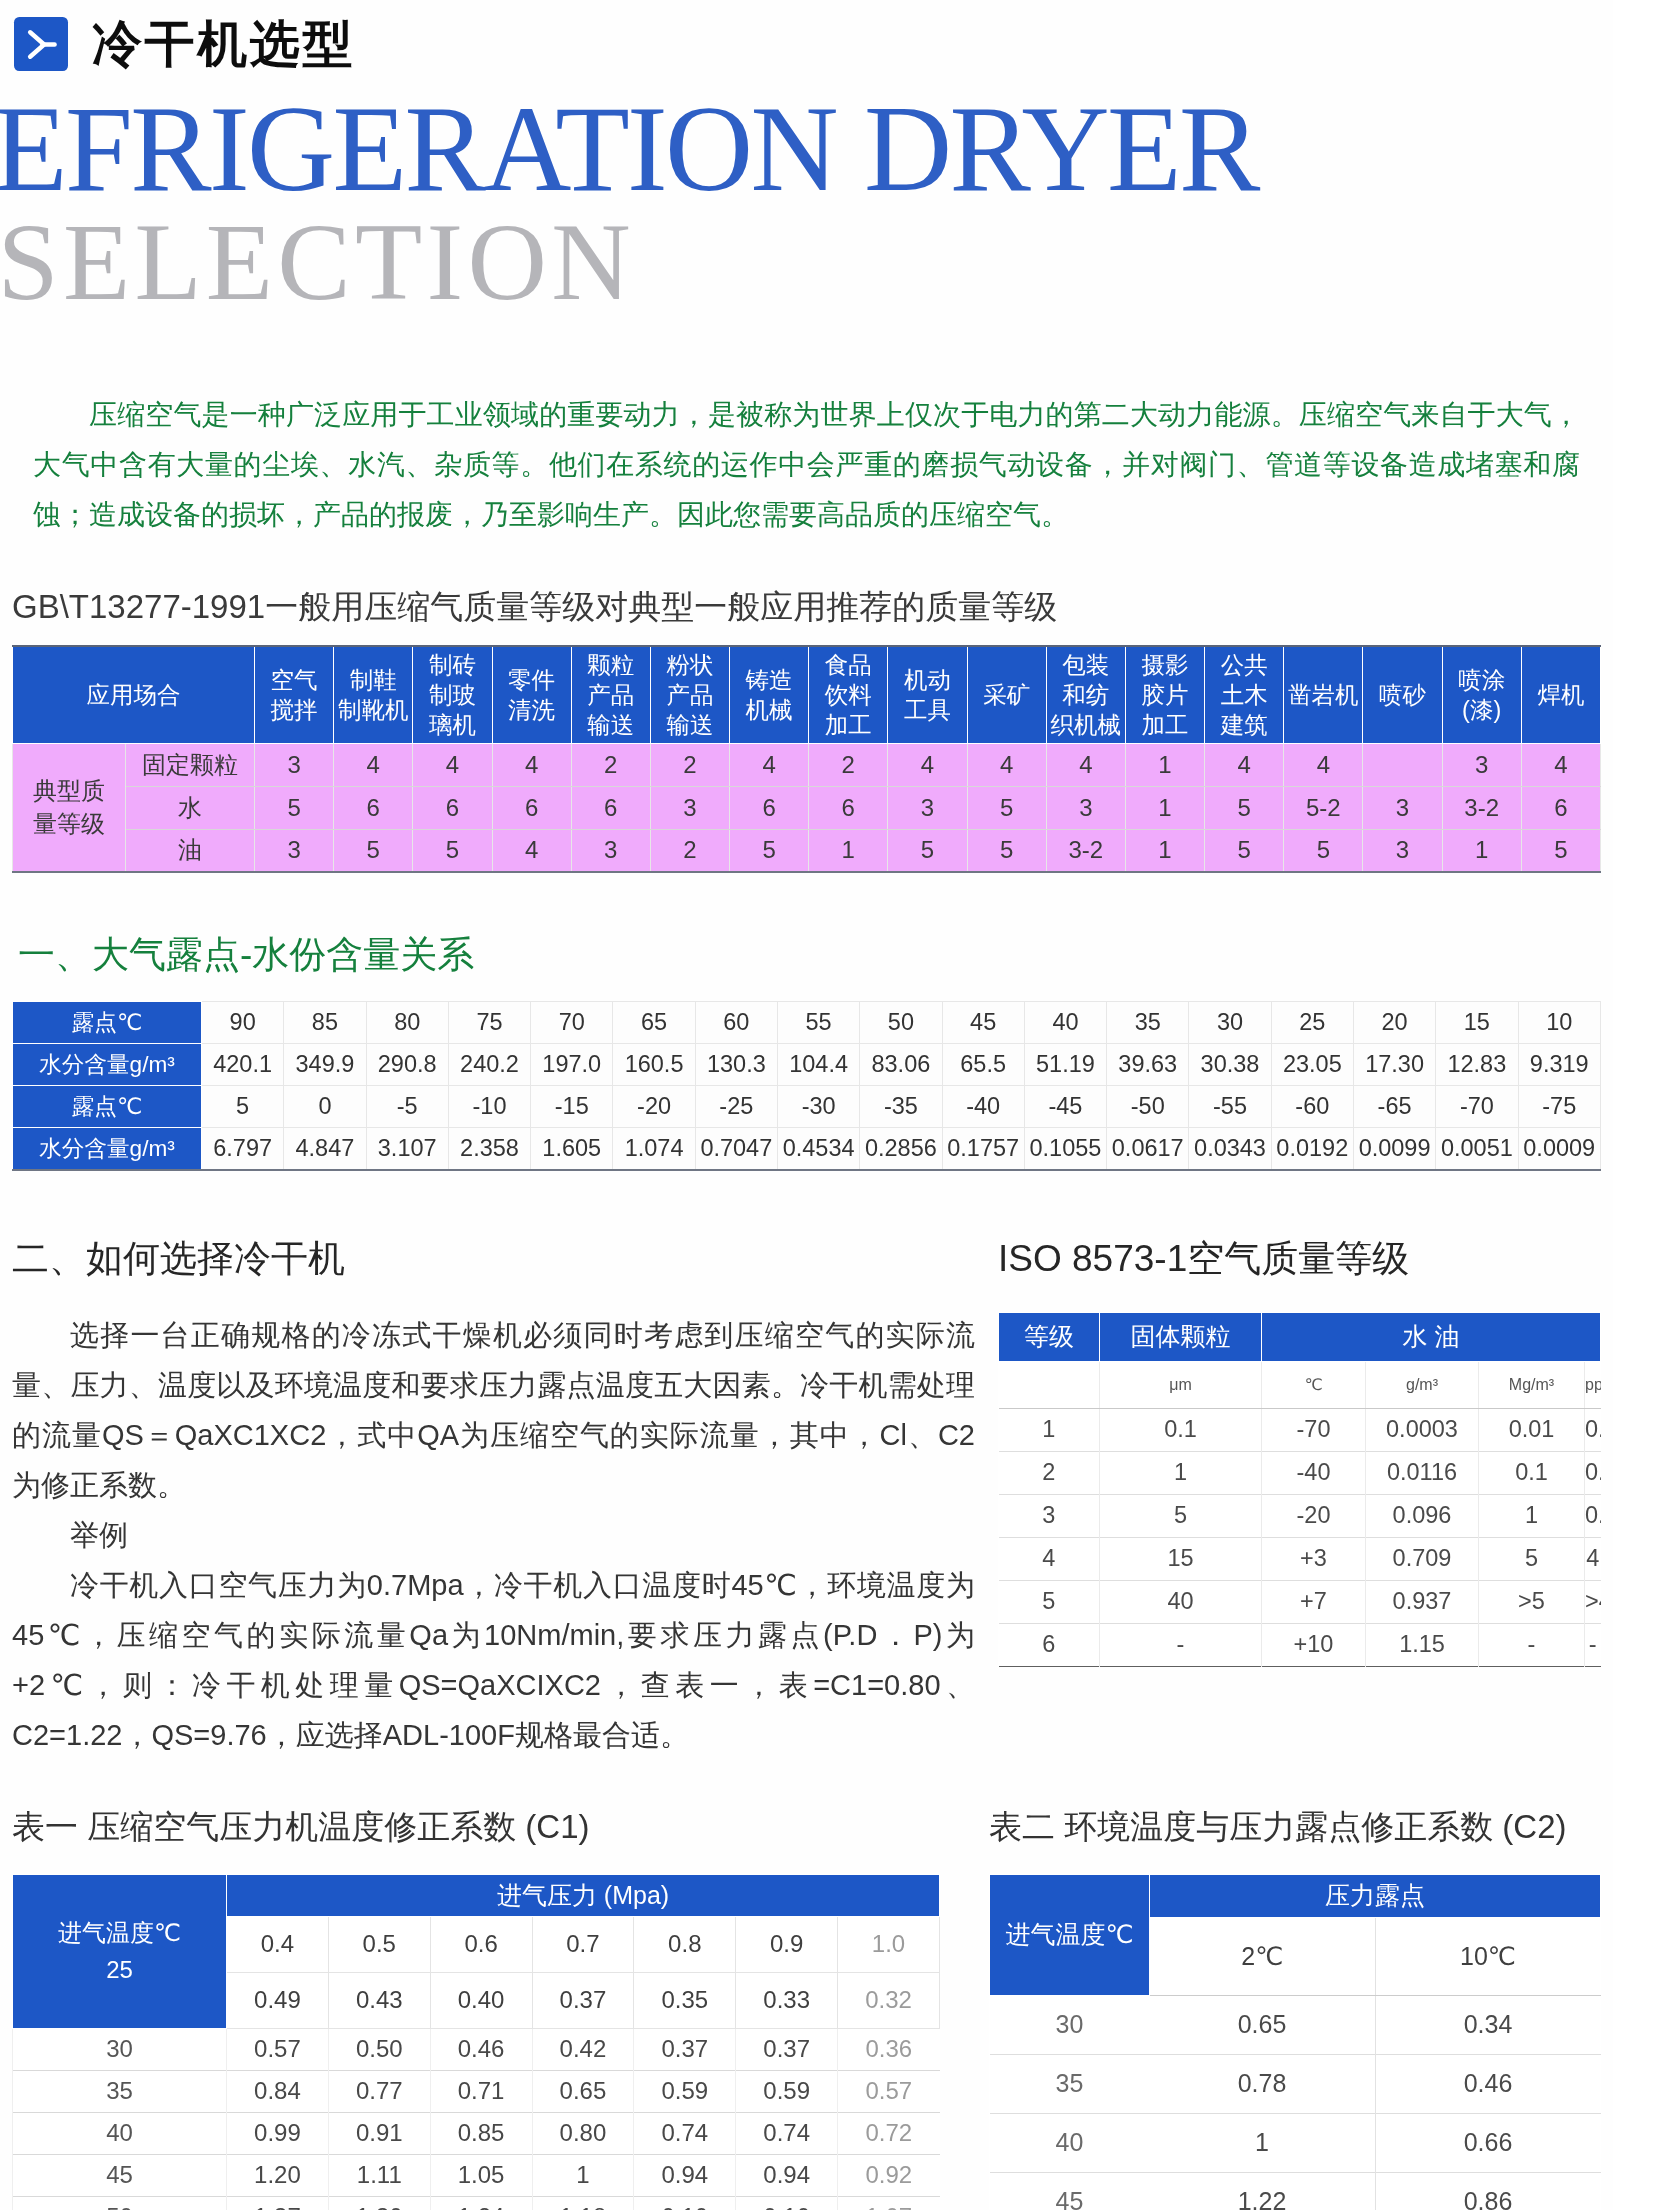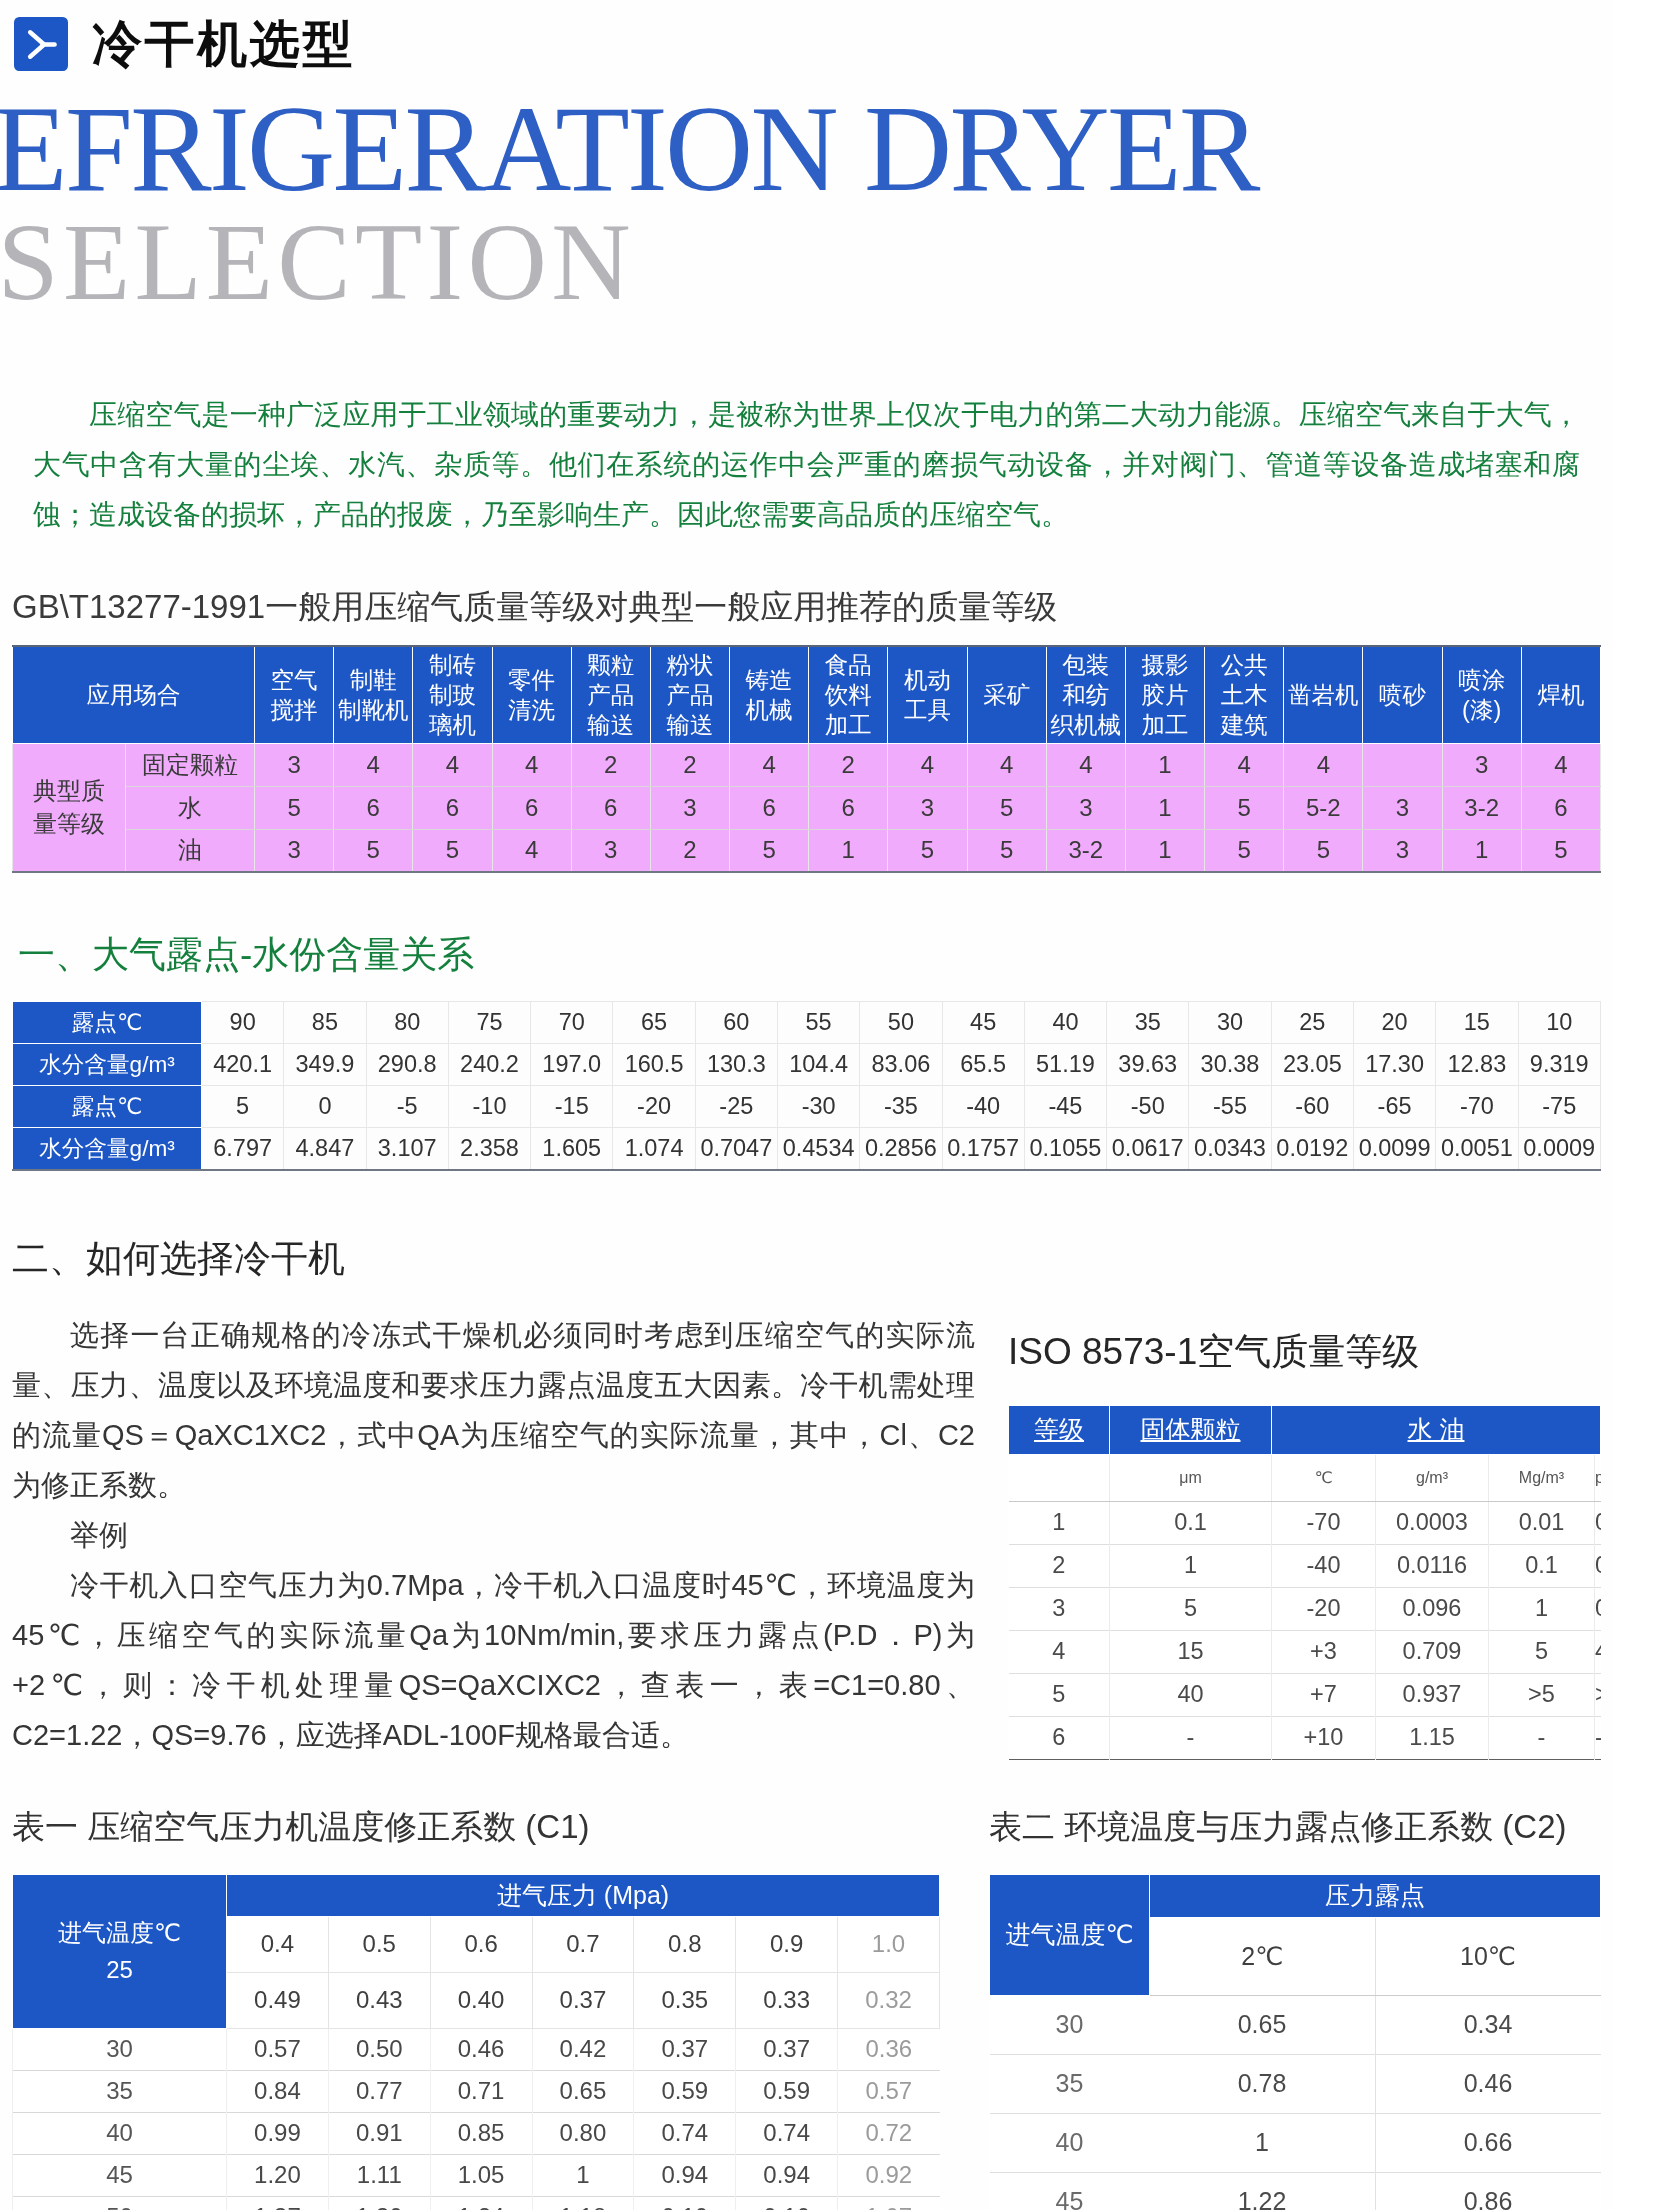--- a/index.html
+++ b/index.html
@@ -37,32 +37,32 @@
   #gb-table .gb-row { height: 43px; }
   #gb-table .gb-row td { border: 0.9px solid #e7e7e7; border-bottom: 0.9px solid #d8d8d8;
                          font-size: 24px; color: #3a3a3a; background: #f0abfc; }
   #gb-table .grouplabel { font-size: 23.5px; line-height: 33px; padding: 0 14px; }
   
   #dew-table { margin-top: 21px; border-top: 1.7px solid #bcbcbc; border-bottom: 2.6px solid #6f7684; }
   #dew-table .dew-row { height: 42px; }
   #dew-table .rowlabel { font-size: 22.6px; }
   #dew-table .val { font-size: 23.5px; color: #333; border: 0.9px solid #e7e7e7; background: #fdfdfd; }
   
-  .two-col { display: flex; gap: 33px; margin: 63px 12px 0; align-items: flex-end; }
+  .two-col { display: flex; gap: 23px; margin: 63px 12px 0; align-items: flex-start; }
   .col-left { width: 963px; flex: 0 0 auto; }
   .col-right { flex: 1; }
   .col-left .h-inner { margin-bottom: 26px; }
   .col-right .h-inner { margin-bottom: 28px; }
   .p { font-size: 29px; line-height: 50px; color: #353535; text-align: justify; }
   .p.indent { text-indent: 2em; }
   .p.example { padding-left: 2em; }
   
   #iso-table { border-bottom: 1.7px solid #5f5f5f; }
   #iso-table .iso-head { height: 49px; }
-  #iso-table .iso-head td { font-size: 25px; text-decoration: underline; }
+  #iso-table .iso-head td { font-size: 25px; }
   #iso-table .iso-unit { height: 47px; }
   #iso-table .iso-unit td { font-size: 16px; color: #555; border-bottom: 0.9px solid #c9c9c9; }
   #iso-table .iso-row { height: 43px; }
   #iso-table .iso-row td { font-size: 23.5px; color: #4a4a4a; border-top: 0.9px solid #dedede; }
   #iso-table .iso-row td + td, #iso-table .iso-unit td + td { border-left: 0.9px solid #ebebeb; }
   
   .tables-row { display: flex; gap: 49px; margin: 45px 12px 0; align-items: flex-start; }
   .c1-wrap { width: 928px; flex: 0 0 auto; }
   .c2-wrap { flex: 1; }
   .c1-wrap .h-table, .c2-wrap .h-table { margin-bottom: 24px; }

